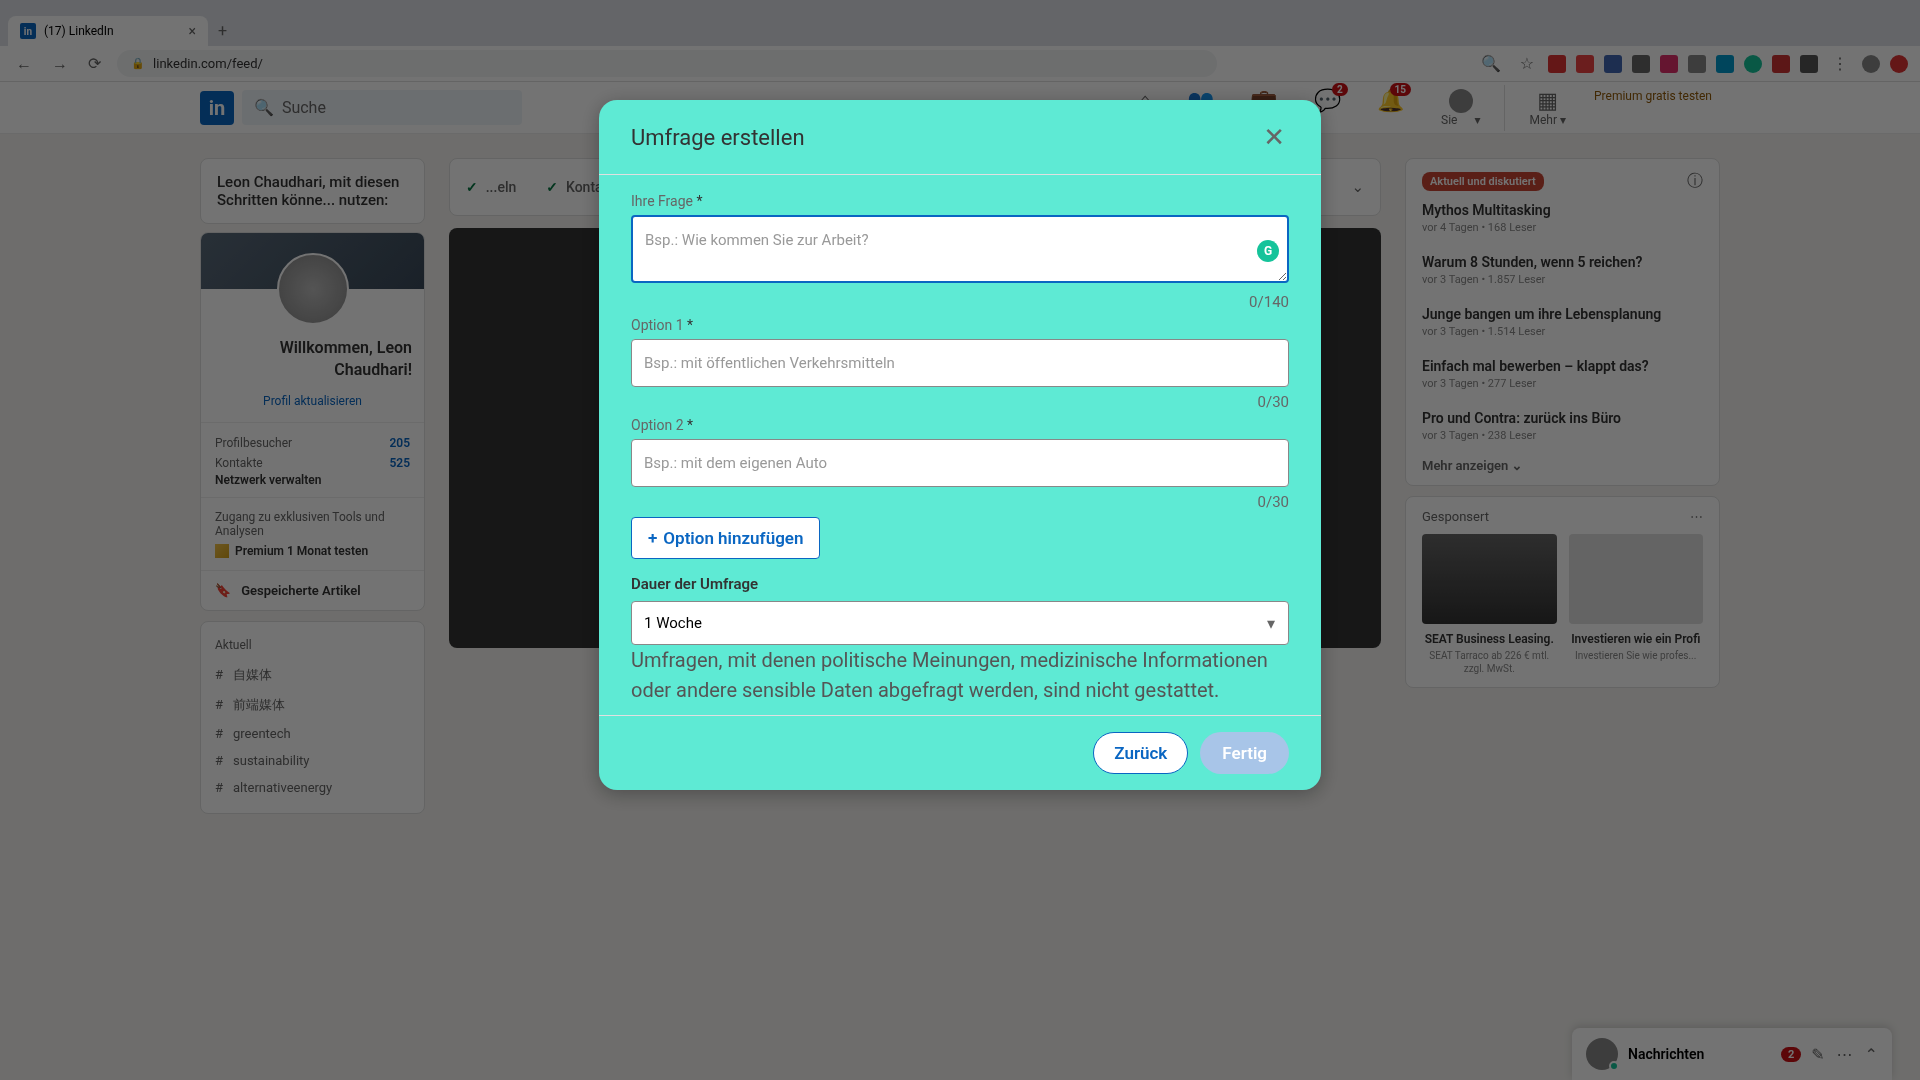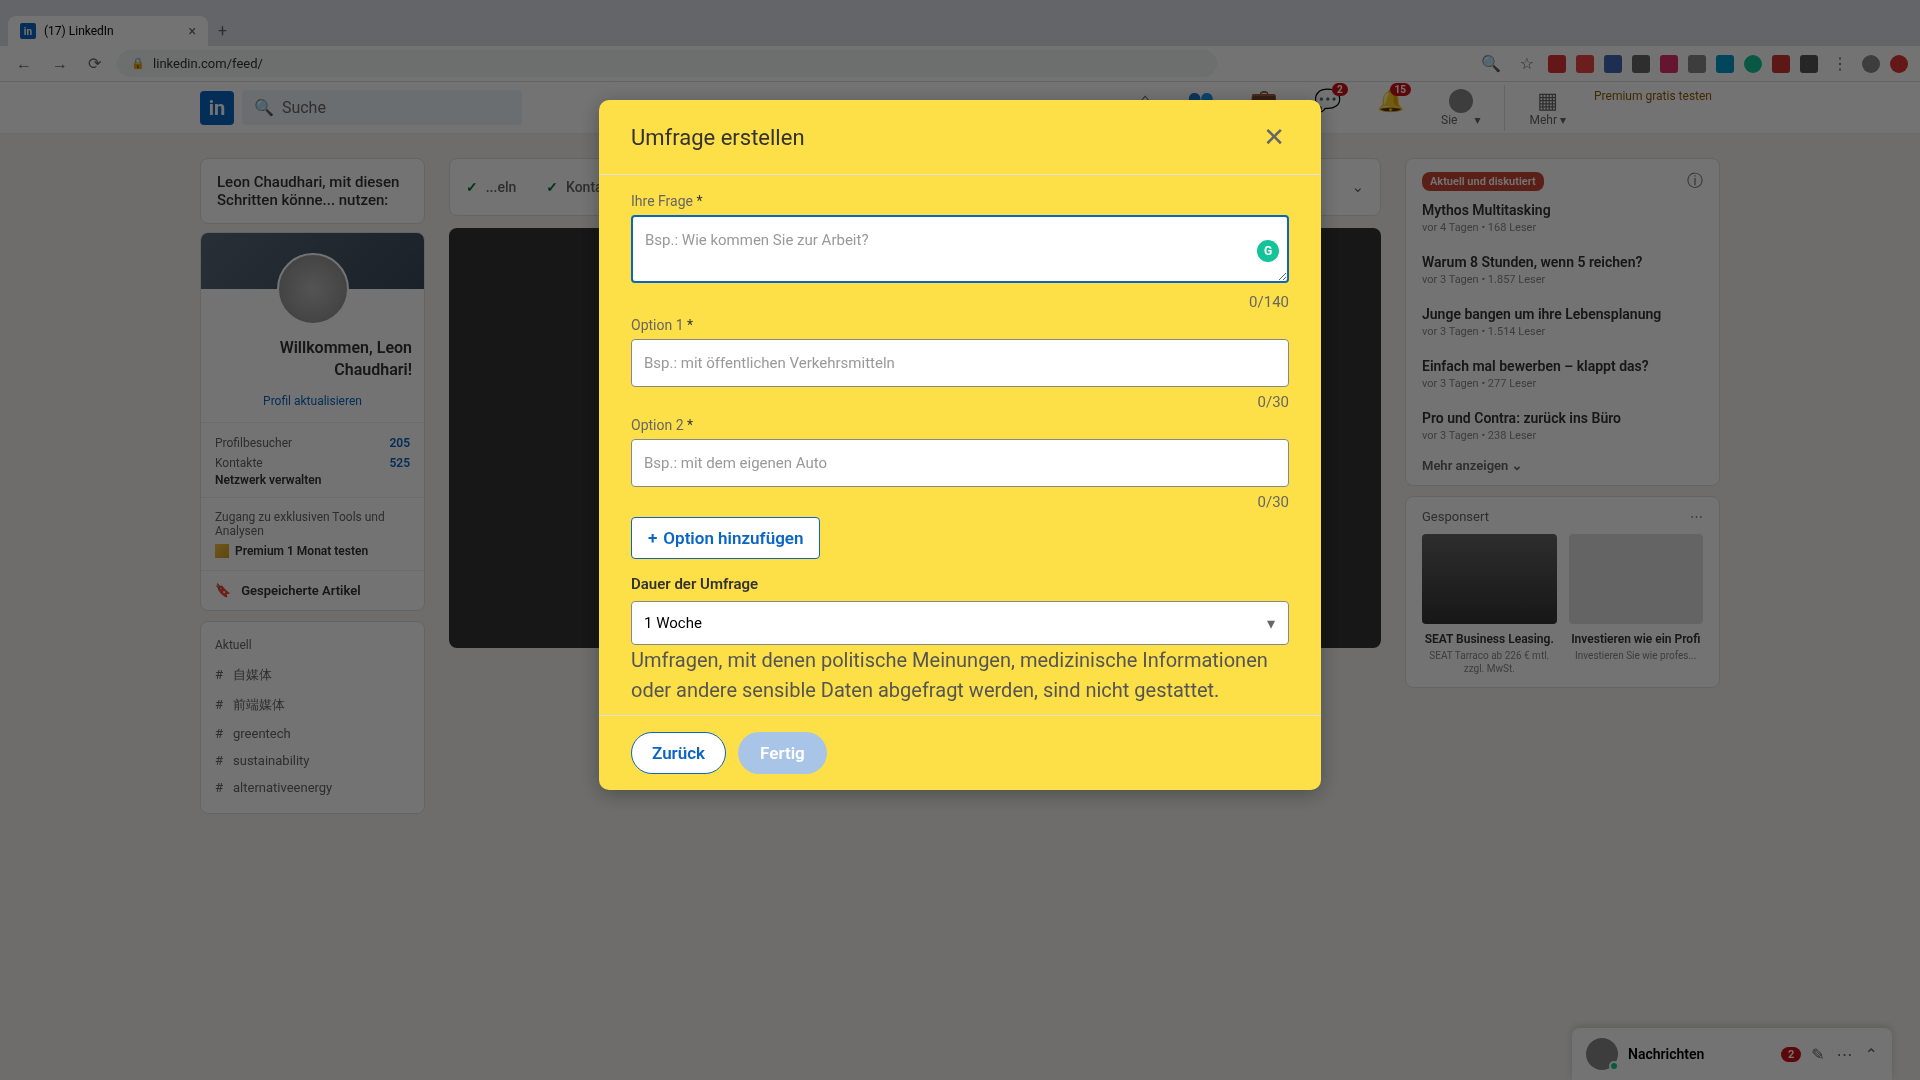--- a/index.html
+++ b/index.html
@@ -56,42 +56,42 @@
 .news-meta{font-size:11px;color:#888;margin-top:3px}
 .show-more{font-size:13px;color:#666;font-weight:600;padding-top:6px;cursor:pointer}
 .sponsored-card{background:#fff;border-radius:8px;border:1px solid #ddd;padding:12px 16px;margin-top:10px}
 .sponsored-title{font-size:13px;color:#666;display:flex;justify-content:space-between}
 .ads{display:flex;gap:12px;margin-top:10px}
 .ad{flex:1;text-align:center}
 .ad-img{width:100%;height:90px;background:#ddd;border-radius:4px}
 .ad-title{font-size:12px;font-weight:600;margin-top:8px;color:#333}
 .ad-sub{font-size:10px;color:#888;margin-top:3px;line-height:1.3}
 .overlay{position:absolute;inset:0;background:rgba(0,0,0,0.55);display:flex;align-items:flex-start;justify-content:center;padding-top:100px}
-.modal{background:#fde047;border-radius:10px;width:722px;box-shadow:0 4px 20px rgba(0,0,0,0.3)}
+.modal{background:#5eead4;border-radius:18px;width:722px;box-shadow:0 4px 20px rgba(0,0,0,0.3)}
 .modal-header{display:flex;justify-content:space-between;align-items:center;padding:20px 32px;border-bottom:1px solid #e0e0e0}
 .modal-title{font-size:22px;font-weight:400;color:#333}
 .close-btn{font-size:26px;color:#666;cursor:pointer;padding:4px;line-height:1}
 .modal-body{padding:18px 32px 10px}
 .field{margin-bottom:6px}
 .field-label{font-size:14px;color:#666;margin-bottom:6px;display:block}
 .req{color:#333}
 .input-wrap{position:relative}
 .text-input{width:100%;border:2px solid #0a66c2;border-radius:4px;padding:14px 12px;font-size:15px;color:#333;outline:none}
 .text-input.normal{border:1px solid #888}
 .grammarly{position:absolute;right:10px;top:50%;transform:translateY(-50%);width:22px;height:22px;background:#15c39a;border-radius:50%;display:flex;align-items:center;justify-content:center;color:#fff;font-size:12px;font-weight:bold}
 .text-input::placeholder{color:#999}
 .counter{text-align:right;font-size:15px;color:#666;margin-top:6px}
 .textarea{min-height:60px;resize:vertical}
 .add-option{border:1px solid #0a66c2;background:#fff;color:#0a66c2;font-size:17px;font-weight:600;padding:10px 16px;border-radius:4px;cursor:pointer;display:inline-flex;align-items:center;gap:6px;margin-bottom:16px}
 .duration-label{font-size:15px;font-weight:600;color:#333;margin-bottom:8px}
 .select{width:100%;border:1px solid #888;border-radius:4px;padding:12px;font-size:15px;background:#fff;cursor:pointer;appearance:none;position:relative}
 .select-wrap{position:relative}
 .select-arrow{position:absolute;right:14px;top:50%;transform:translateY(-50%);pointer-events:none;color:#666}
 .disclaimer{font-size:20px;color:#555;margin-top:0;line-height:1.5}
-.modal-footer{border-top:1px solid #e0e0e0;padding:16px 32px;display:flex;justify-content:flex-start;gap:12px}
+.modal-footer{border-top:1px solid #e0e0e0;padding:16px 32px;display:flex;justify-content:flex-end;gap:12px}
 .btn-back{border:1px solid #0a66c2;background:#fff;color:#0a66c2;font-size:17px;font-weight:600;padding:10px 20px;border-radius:24px;cursor:pointer}
 .btn-done{border:none;background:#a8c5e8;color:#fff;font-size:17px;font-weight:600;padding:10px 22px;border-radius:24px;cursor:not-allowed}
 .messaging-bar{position:fixed;bottom:0;right:28px;background:#fff;border-radius:8px 8px 0 0;box-shadow:0 -2px 8px rgba(0,0,0,0.15);width:320px;padding:10px 14px;display:flex;align-items:center;gap:10px}
 .msg-avatar{width:32px;height:32px;border-radius:50%;background:#888;position:relative}
 .msg-presence{position:absolute;bottom:-1px;right:-1px;width:10px;height:10px;background:#15c39a;border:2px solid #fff;border-radius:50%}
 .msg-title{font-weight:600;font-size:14px;flex:1}
 .msg-badge{background:#cc1016;color:#fff;border-radius:10px;font-size:11px;padding:1px 7px;font-weight:bold}
 .msg-icons{display:flex;gap:12px;color:#666;font-size:16px}
 .check-item{display:flex;align-items:center;gap:8px;font-size:14px;color:#666;padding:6px 0}
 .check-icon{color:#057642;font-weight:bold}

